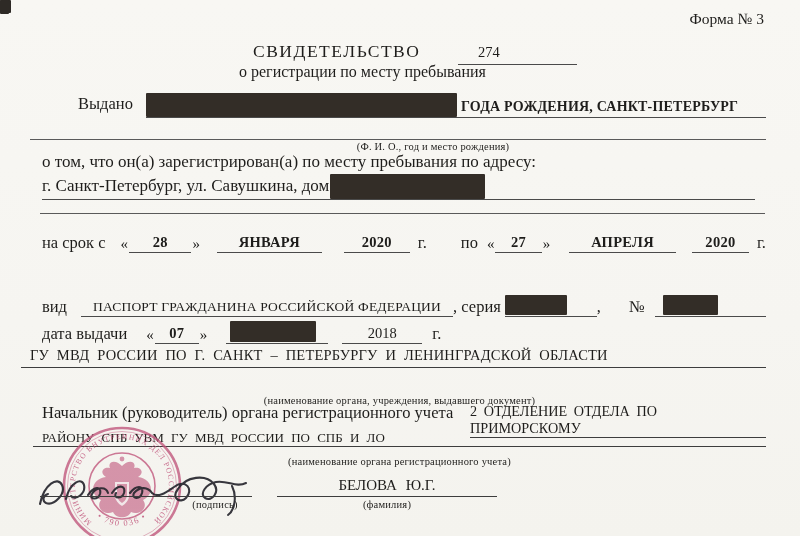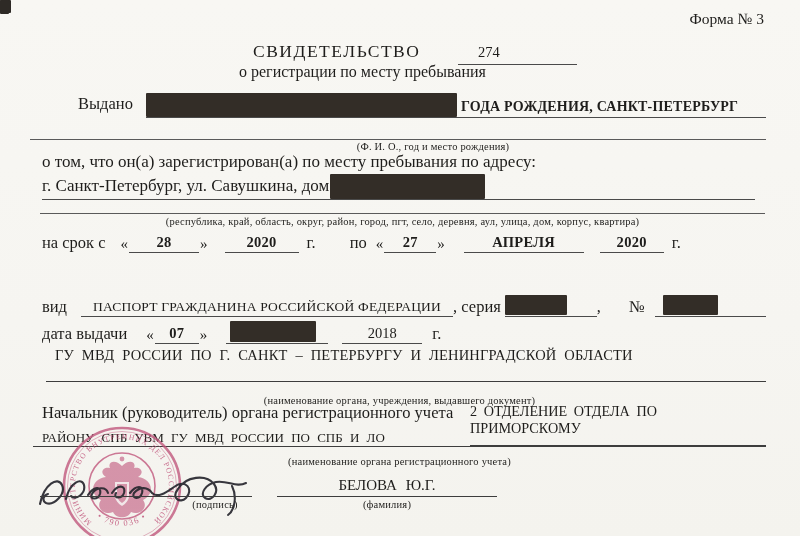--- a/index.html
+++ b/index.html
@@ -48,27 +48,27 @@
   <div class="abs ln" style="left:30px;top:139px;right:34px;border-top-color:#5a5a5a;"></div>
   <div class="abs cap" style="left:100px;right:34px;top:141px;">(Ф. И. О., год и место рождения)</div>
 
   <div class="abs body-text" style="left:42px;top:152px;">о том, что он(а) зарегистрирован(а) по месту пребывания по адресу:</div>
 
   <div class="abs body-text" style="left:42px;top:176px;">г. Санкт-Петербург, ул. Савушкина, дом</div>
   <div class="abs redact" style="left:330px;top:174px;width:155px;height:25px;"></div>
   <div class="abs ln" style="left:42px;top:199px;right:45px;"></div>
 
   <div class="abs ln" style="left:40px;top:213px;right:35px;border-top-color:#5a5a5a;"></div>
-  <div class="abs cap" style="left:40px;right:35px;top:216px;">(республика, край, область, округ, район, город, пгт, село, деревня, аул, улица, дом, корпус, квартира)</div>
 
   <div class="abs flexrow" style="left:42px;right:34px;top:233px;">
     <span style="margin-right:14px;">на срок с</span>
     <span class="q">«</span>
     <span class="cell b" style="width:70px;">28</span>
     <span class="q" style="margin-right:16px;">»</span>
+    <span class="cell b" style="width:118px;margin-right:22px;">ЯНВАРЯ</span>
     <span class="cell b" style="width:74px;margin-right:8px;">2020</span>
     <span style="margin-right:34px;">г.</span>
     <span style="margin-right:8px;">по</span>
     <span class="q">«</span>
     <span class="cell b" style="width:52px;">27</span>
     <span class="q" style="margin-right:18px;">»</span>
     <span class="cell b" style="width:120px;margin-right:16px;">АПРЕЛЯ</span>
     <span class="cell b" style="width:64px;margin-right:8px;">2020</span>
     <span>г.</span>
   </div>
@@ -88,25 +88,25 @@
     <span style="margin-right:18px;">дата выдачи</span>
     <span class="q">«</span>
     <span class="cell b" style="width:44px;">07</span>
     <span class="q" style="margin-right:18px;">»</span>
     <span class="cell" style="width:102px;text-align:left;"><span class="redact" style="display:inline-block;width:86px;height:21px;margin-left:4px;vertical-align:bottom;"></span></span>
     <span style="width:14px;"></span>
     <span class="cell" style="width:80px;font-size:14.5px;">2018</span>
     <span style="margin-left:10px;">г.</span>
   </div>
 
-  <div class="abs" style="left:46px;right:34px;top:347px;border-bottom:1px solid #3d3d3d;padding:0 0 17px 9px;font-size:14.5px;word-spacing:4px;letter-spacing:.2px;">ГУ МВД РОССИИ ПО Г. САНКТ – ПЕТЕРБУРГУ И ЛЕНИНГРАДСКОЙ ОБЛАСТИ</div>
+  <div class="abs" style="left:21px;right:34px;top:347px;border-bottom:1px solid #3d3d3d;padding:0 0 3px 9px;font-size:14.5px;word-spacing:4px;letter-spacing:.2px;">ГУ МВД РОССИИ ПО Г. САНКТ – ПЕТЕРБУРГУ И ЛЕНИНГРАДСКОЙ ОБЛАСТИ</div>
   <div class="abs cap" style="left:33px;right:34px;top:373px;margin-top:22px;">(наименование органа, учреждения, выдавшего документ)</div>
 
   <div class="abs" style="left:42px;top:403px;font-size:16.5px;">Начальник (руководитель) органа регистрационного учета</div>
-  <div class="abs" style="left:470px;right:34px;top:403px;border-bottom:1px solid #3d3d3d;padding-bottom:8px;font-size:14.2px;word-spacing:3px;">2 ОТДЕЛЕНИЕ ОТДЕЛА ПО ПРИМОРСКОМУ</div>
+  <div class="abs" style="left:470px;right:34px;top:403px;border-bottom:1px solid #3d3d3d;padding-bottom:0;font-size:14.2px;word-spacing:3px;">2 ОТДЕЛЕНИЕ ОТДЕЛА ПО ПРИМОРСКОМУ</div>
   <div class="abs" style="left:33px;right:34px;top:430px;border-bottom:1px solid #3d3d3d;padding:0 0 0 9px;font-size:13px;word-spacing:4px;">РАЙОНУ СПБ УВМ ГУ МВД РОССИИ ПО СПБ И ЛО</div>
   <div class="abs cap" style="left:33px;right:34px;top:456px;">(наименование органа регистрационного учета)</div>
 
   <svg class="abs" style="left:52px;top:416px;" width="140" height="140" viewBox="0 0 140 140">
     <g stroke="#c0557b" fill="none" opacity="0.78">
       <circle cx="70" cy="70" r="58" stroke-width="2.6"></circle>
       <circle cx="70" cy="70" r="54.5" stroke-width="0.8" opacity="0.7"></circle>
       <circle cx="70" cy="70" r="33" stroke-width="1.6"></circle>
     </g>
     <defs>

